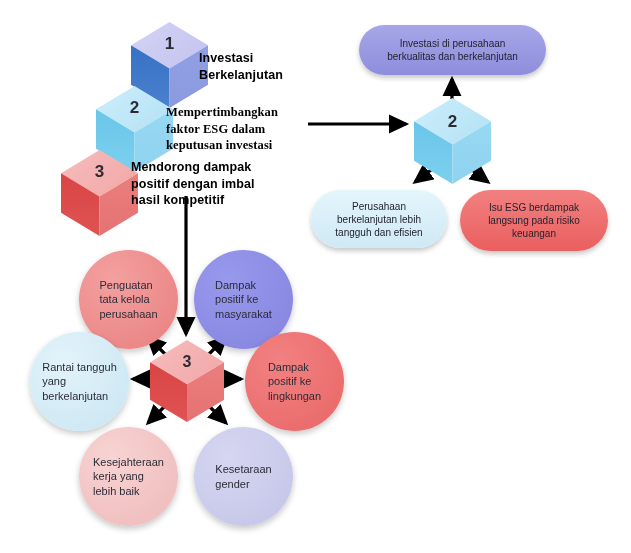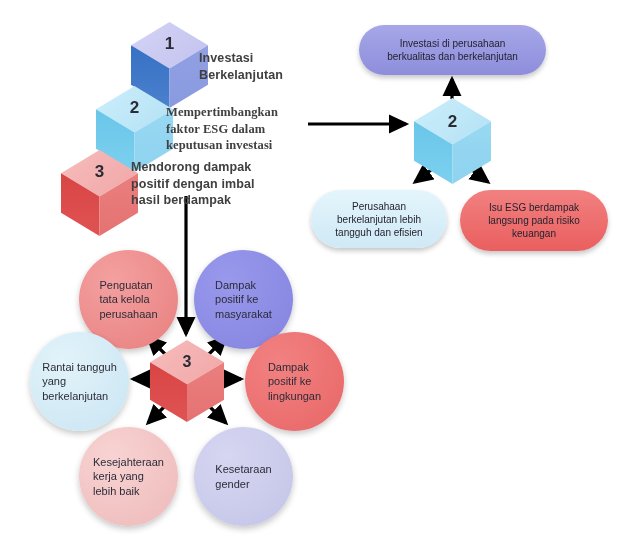--- a/index.html
+++ b/index.html
@@ -12,21 +12,21 @@
     color:#2b2b33;
   }
   #canvas{position:absolute;left:0;top:0;width:631px;height:553px;}
 
   
   .step-label{
     position:absolute;
     font-size:12.5px;
     font-weight:700;
     line-height:1.32;
-    color:#404040;
+    color:#000000;
     letter-spacing:.1px;
   }
 
   
   .cube{position:absolute;}
   .cube .face{position:absolute;}
   .cube .top{
     clip-path:polygon(50% 0%,100% 27%,50% 54%,0% 27%);
   }
   .cube .left{
@@ -131,21 +131,21 @@
     <div class="num" style="top:12px;font-size:17px;">3</div>
   </div>
 
   <div class="step-label" style="left:199px;top:50px;white-space:pre-line;">Investasi
 Berkelanjutan</div>
   <div class="step-label" style="left:166px;top:104px;white-space:pre-line;font-family:Liberation Serif, serif;">Mempertimbangkan
 faktor ESG dalam
 keputusan investasi</div>
   <div class="step-label" style="left:131px;top:159px;white-space:pre-line;">Mendorong dampak
 positif dengan imbal
-hasil berdampak</div>
+hasil kompetitif</div>
 
   <div class="pill" style="left:359px;top:25px;width:187px;height:50px;white-space:pre-line;
               background:linear-gradient(180deg,#a6a6e8,#8e8ddc);">Investasi di perusahaan
 berkualitas dan berkelanjutan</div>
 
   <div class="cube" style="left:414px;top:98px;width:77px;height:86px;">
     <div class="face top" style="background:linear-gradient(135deg,#cceefb,#abddf2);"></div>
     <div class="face left" style="background:linear-gradient(180deg,#63c2e8,#7cd0ee);"></div>
     <div class="face right" style="background:linear-gradient(180deg,#9bdaf3,#8fd3ef);"></div>
     <div class="num" style="top:14px;font-size:17px;">2</div>

